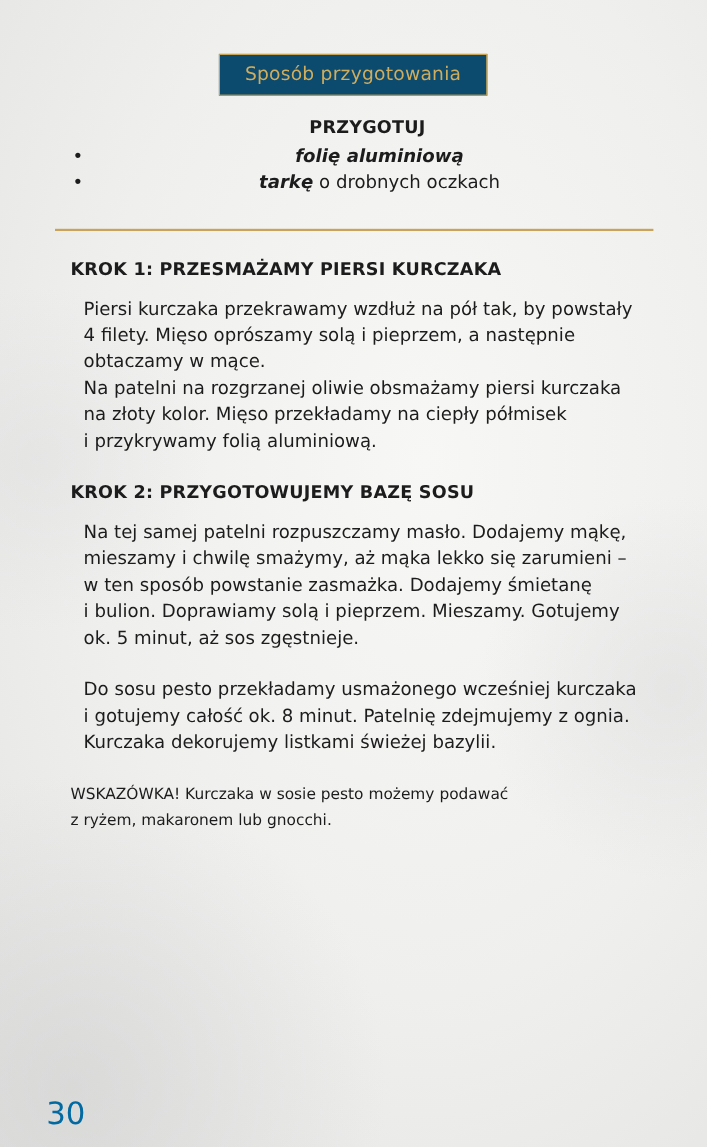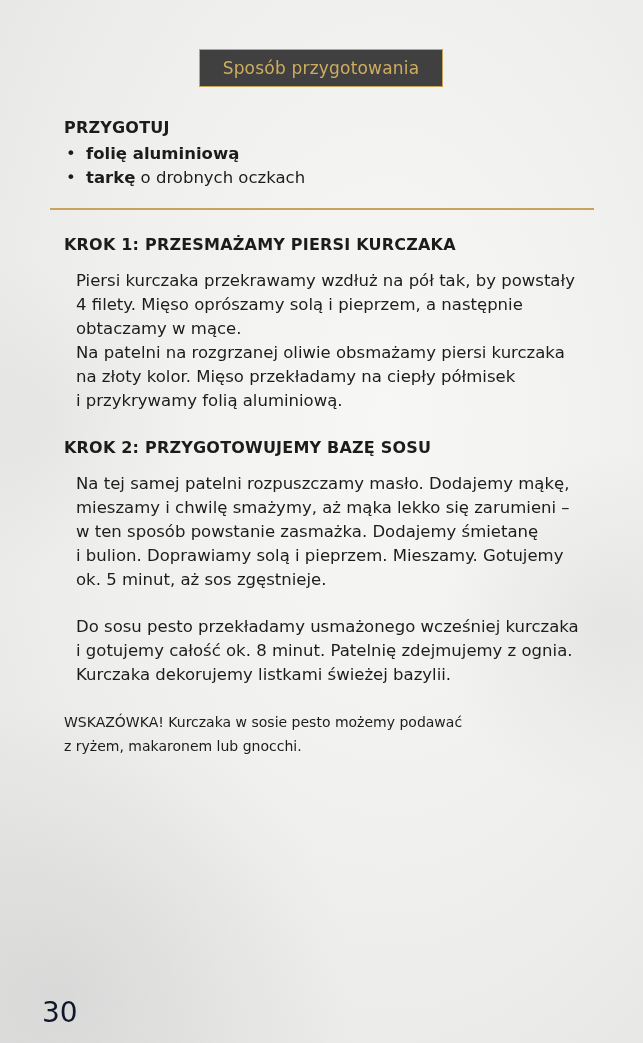--- a/index.html
+++ b/index.html
@@ -11,36 +11,36 @@
   }
   .texture {
     position: absolute; inset: 0; pointer-events: none;
     background:
       radial-gradient(circle at 10% 95%, rgba(200,200,200,0.45) 0, rgba(200,200,200,0) 25%),
       radial-gradient(circle at 95% 60%, rgba(210,210,210,0.35) 0, rgba(210,210,210,0) 20%),
       radial-gradient(circle at 5% 40%, rgba(215,215,215,0.35) 0, rgba(215,215,215,0) 18%);
   }
   .title-box {
     position: absolute; left: 199px; top: 49px; width: 244px; height: 38px;
-    background: #404040; border: 1.5px solid #c8a556; box-sizing: border-box;
+    background: #0c4a6e; border: 1.5px solid #c8a556; box-sizing: border-box;
     display: flex; align-items: center; justify-content: center;
   }
   .title-box span { color: #cfad5e; font-size: 17px; letter-spacing: 0.2px; }
-  .content { position: absolute; left: 64px; top: 116px; width: 540px; }
+  .content { position: absolute; left: 64px; top: 104px; width: 540px; text-align: center; }
   .heading { font-weight: bold; font-size: 16px; letter-spacing: 0.2px; line-height: 24px; }
   ul.prep { list-style: none; margin: 2px 0 0 0; padding: 0; }
   ul.prep li { font-size: 16.5px; line-height: 24px; position: relative; padding-left: 22px; }
   ul.prep li::before { content: "•"; position: absolute; left: 2px; }
-  ul.prep b { font-weight: bold; }
+  ul.prep b { font-weight: bold; font-style: italic; }
   .divider { position: absolute; left: 50px; top: 208px; width: 544px; height: 1.5px; background: #c9a35a; }
   .steps { position: absolute; left: 64px; top: 233px; width: 540px; }
   .step { margin-bottom: 23px; }
   .step p { margin: 12px; font-size: 16.5px; line-height: 24px; white-space: pre-line; }
   .tip p { margin: 0; font-size: 14px; line-height: 24px; white-space: pre-line; }
-  .page-num { position: absolute; left: 42px; top: 996px; font-size: 28px; color: #0f172a; }
+  .page-num { position: absolute; left: 42px; top: 996px; font-size: 28px; color: #0369a1; }
 </style>
 </head>
 <body>
 
 <div class="texture"></div>
 
 <div class="title-box">
   <span>Sposób przygotowania</span>
 </div>
 

